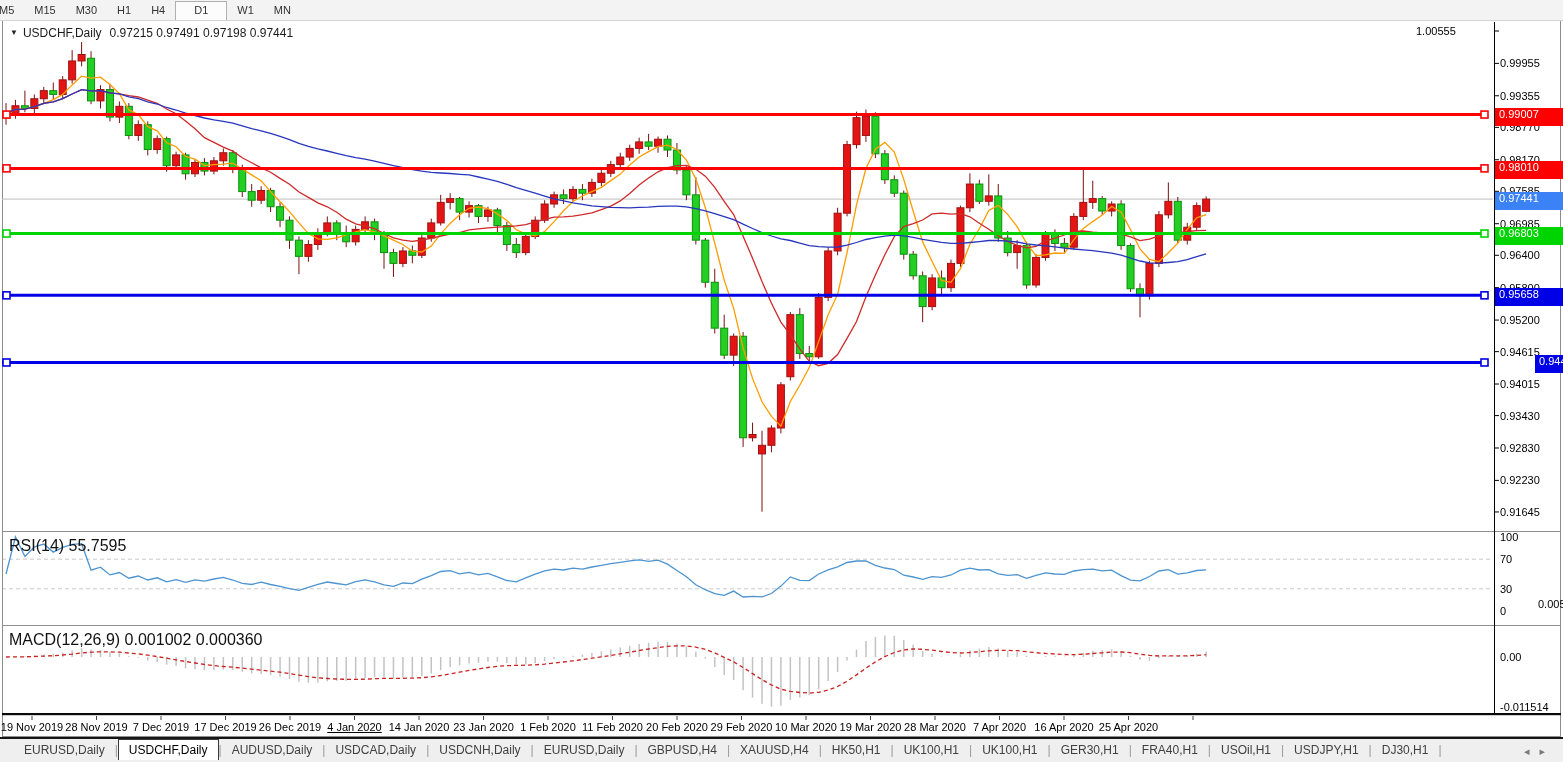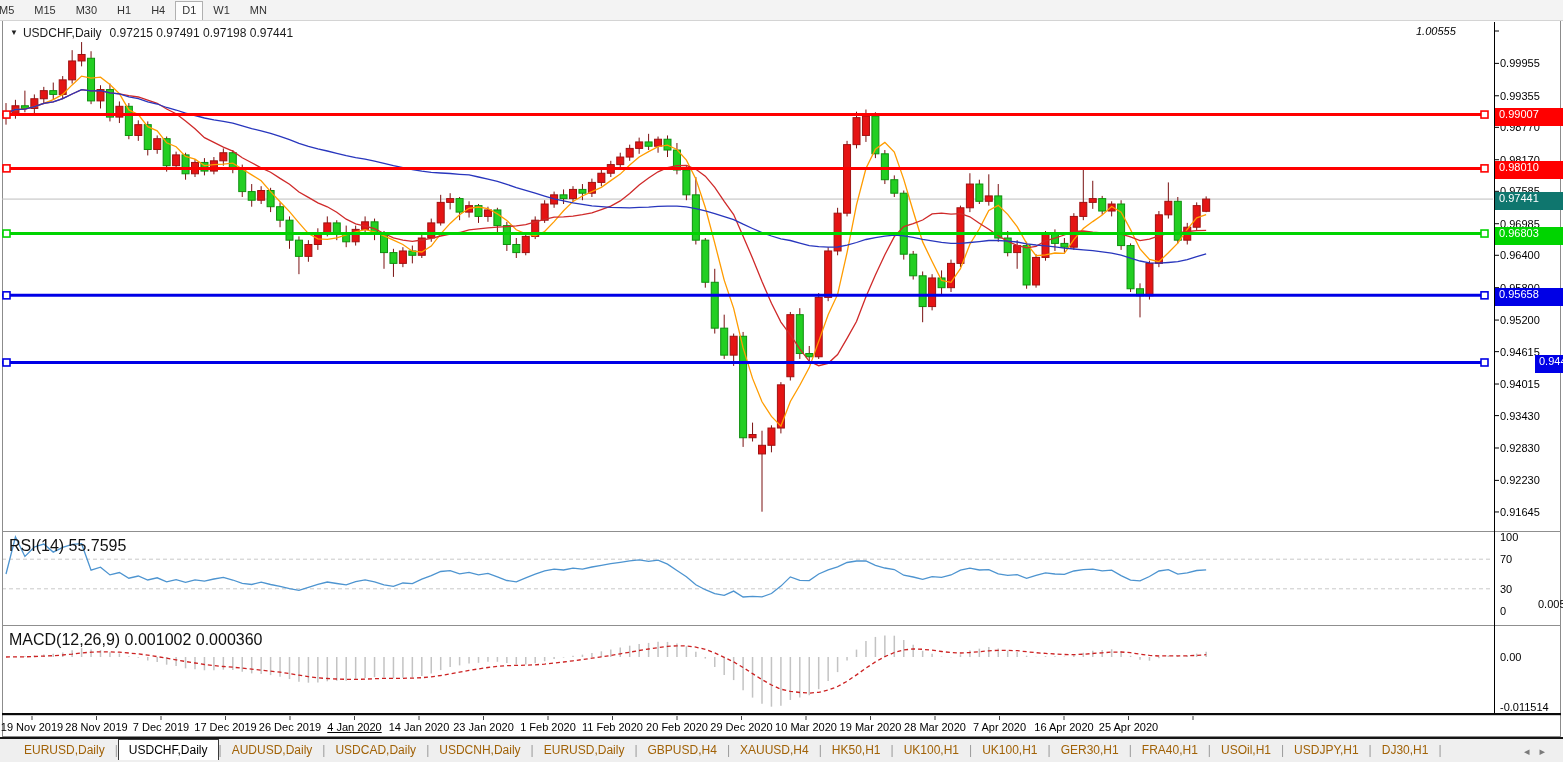--- a/index.html
+++ b/index.html
@@ -2,33 +2,33 @@
 <html><head>
 <meta charset="utf-8">
 <style>
   html,body{margin:0;padding:0;width:1563px;height:762px;overflow:hidden;background:#fff;
     font-family:"Liberation Sans",sans-serif;}
   #cv{position:absolute;left:0;top:0;z-index:1;}
   .toolbar{position:absolute;left:0;top:0;width:1563px;height:20px;background:#f3f3f3;
     border-bottom:1px solid #d4d4d4;white-space:nowrap;z-index:30;overflow:hidden;}
   .tf{display:inline-block;height:18px;line-height:18px;padding:0 10px;font-size:11px;color:#333;margin-top:1px;}
   .tf:first-child{margin-left:-11px;}
-  .tf.active{background:#fcfcfc;border:1px solid #b0b0b0;line-height:16px;padding:0 6px;margin-top:1px;}
+  .tf.active{background:#fcfcfc;border:1px solid #b0b0b0;line-height:16px;padding:0 18px;margin-top:1px;}
   .chart-title{position:absolute;top:26px;left:10px;font-size:12px;color:#1b1b1b;z-index:10;white-space:nowrap;}
   .tri{font-size:8px;color:#222;margin-right:5px;vertical-align:2px;}
   .ohlc{margin-left:8px;}
   .panel-label{position:absolute;left:9px;font-size:16px;color:#111;z-index:10;white-space:nowrap;}
   .axis-label{position:absolute;left:1500px;font-size:11px;color:#000;z-index:9;line-height:13px;white-space:nowrap;}
   .price-tag{position:absolute;left:1495px;width:64px;height:18px;font-size:11px;line-height:13px;
     color:#fff;z-index:11;padding-left:4px;white-space:nowrap;}
   .date-label{position:absolute;top:721px;font-size:11px;color:#000;transform:translateX(-50%);
     z-index:10;white-space:nowrap;}
   .tabbar{position:absolute;left:0;top:737px;width:1563px;height:25px;background:#efefef;
     border-top:2px solid #151515;z-index:30;white-space:nowrap;padding-left:14px;box-sizing:border-box;}
-  .tab{display:inline-block;padding:4px 10px 0 10px;font-size:12px;color:#a16207;height:21px;box-sizing:border-box;}
+  .tab{display:inline-block;padding:4px 10px 0 10px;font-size:12px;color:#404040;height:21px;box-sizing:border-box;}
   .tab.active{background:#fff;border:1px solid #3a3a3a;border-bottom:none;padding-top:3px;color:#000;}
   .tab-sep{display:inline-block;color:#9a9a9a;font-size:12px;padding-top:4px;vertical-align:top;}
   .arrows{position:absolute;right:8px;top:6px;color:#7a7a7a;font-size:11px;letter-spacing:10px;z-index:31;}
   .hit{position:absolute;z-index:5;}
 </style>
 </head>
 <body>
 
 <svg id="cv" width="1563" height="762">
     <defs>
@@ -507,49 +507,49 @@
 
 <div class="panel-label" style="top:537px">RSI(14) 55.7595</div>
 <div class="panel-label" style="top:631px">MACD(12,26,9) 0.001002 0.000360</div>
 
 <div id="labels">
     <div class="price-tag" style="left: 1495px; top: 107.561px; background: rgb(255, 0, 0);">0.99007</div>
     <div class="price-tag" style="left: 1495px; top: 161.379px; background: rgb(255, 0, 0);">0.98010</div>
     <div class="price-tag" style="left: 1495px; top: 226.533px; background: rgb(0, 212, 0);">0.96803</div>
     <div class="price-tag" style="left: 1495px; top: 288.34px; background: rgb(0, 0, 230);">0.95658</div>
     <div class="price-tag" style="left: 1495px; top: 355.491px; background: rgb(0, 0, 230); margin-left: 40px;">0.94414</div>
-    <div class="axis-label" style="left: 1416px; top: 25px; font-style: italic;">1.00555</div>
+    <div class="axis-label" style="left: 1416px; top: 25px;">1.00555</div>
     <div class="axis-label" style="left: 1500px; top: 57.388px;">0.99955</div>
     <div class="axis-label" style="left: 1500px; top: 89.776px;">0.99355</div>
     <div class="axis-label" style="left: 1500px; top: 121.354px;">0.98770</div>
     <div class="axis-label" style="left: 1500px; top: 153.742px;">0.98170</div>
     <div class="axis-label" style="left: 1500px; top: 185.321px;">0.97585</div>
     <div class="axis-label" style="left: 1500px; top: 217.709px;">0.96985</div>
     <div class="axis-label" style="left: 1500px; top: 249.287px;">0.96400</div>
     <div class="axis-label" style="left: 1500px; top: 281.675px;">0.95800</div>
     <div class="axis-label" style="left: 1500px; top: 314.063px;">0.95200</div>
     <div class="axis-label" style="left: 1500px; top: 345.641px;">0.94615</div>
     <div class="axis-label" style="left: 1500px; top: 378.029px;">0.94015</div>
     <div class="axis-label" style="left: 1500px; top: 409.607px;">0.93430</div>
     <div class="axis-label" style="left: 1500px; top: 441.995px;">0.92830</div>
     <div class="axis-label" style="left: 1500px; top: 474.383px;">0.92230</div>
     <div class="axis-label" style="left: 1500px; top: 505.962px;">0.91645</div>
-    <div class="price-tag" style="left: 1495px; top: 192.094px; background: #0f766e;">0.97441</div>
+    <div class="price-tag" style="left: 1495px; top: 192.094px; background: #3b82f6;">0.97441</div>
     <div class="date-label" style="left: 32px; top: 721px;">19 Nov 2019</div>
     <div class="date-label" style="left: 96.5px; top: 721px;">28 Nov 2019</div>
     <div class="date-label" style="left: 161px; top: 721px;">7 Dec 2019</div>
     <div class="date-label" style="left: 225.5px; top: 721px;">17 Dec 2019</div>
     <div class="date-label" style="left: 290px; top: 721px;">26 Dec 2019</div>
     <div class="date-label" style="left: 354.5px; top: 721px; text-decoration: underline;">4 Jan 2020</div>
     <div class="date-label" style="left: 419px; top: 721px;">14 Jan 2020</div>
     <div class="date-label" style="left: 483.5px; top: 721px;">23 Jan 2020</div>
     <div class="date-label" style="left: 548px; top: 721px;">1 Feb 2020</div>
     <div class="date-label" style="left: 612.5px; top: 721px;">11 Feb 2020</div>
     <div class="date-label" style="left: 677px; top: 721px;">20 Feb 2020</div>
-    <div class="date-label" style="left: 741.5px; top: 721px;">29 Dec 2020</div>
+    <div class="date-label" style="left: 741.5px; top: 721px;">29 Feb 2020</div>
     <div class="date-label" style="left: 806px; top: 721px;">10 Mar 2020</div>
     <div class="date-label" style="left: 870.5px; top: 721px;">19 Mar 2020</div>
     <div class="date-label" style="left: 935px; top: 721px;">28 Mar 2020</div>
     <div class="date-label" style="left: 999.5px; top: 721px;">7 Apr 2020</div>
     <div class="date-label" style="left: 1064px; top: 721px;">16 Apr 2020</div>
     <div class="date-label" style="left: 1128.5px; top: 721px;">25 Apr 2020</div>
     <div class="date-label" style="left: 1193px; top: 721px; margin-top: 24px;">5 May 2020</div>
     <div class="axis-label" style="left: 1500px; top: 531px;">100</div>
     <div class="axis-label" style="left: 1500px; top: 553.2px;">70</div>
     <div class="axis-label" style="left: 1500px; top: 582.8px;">30</div>

